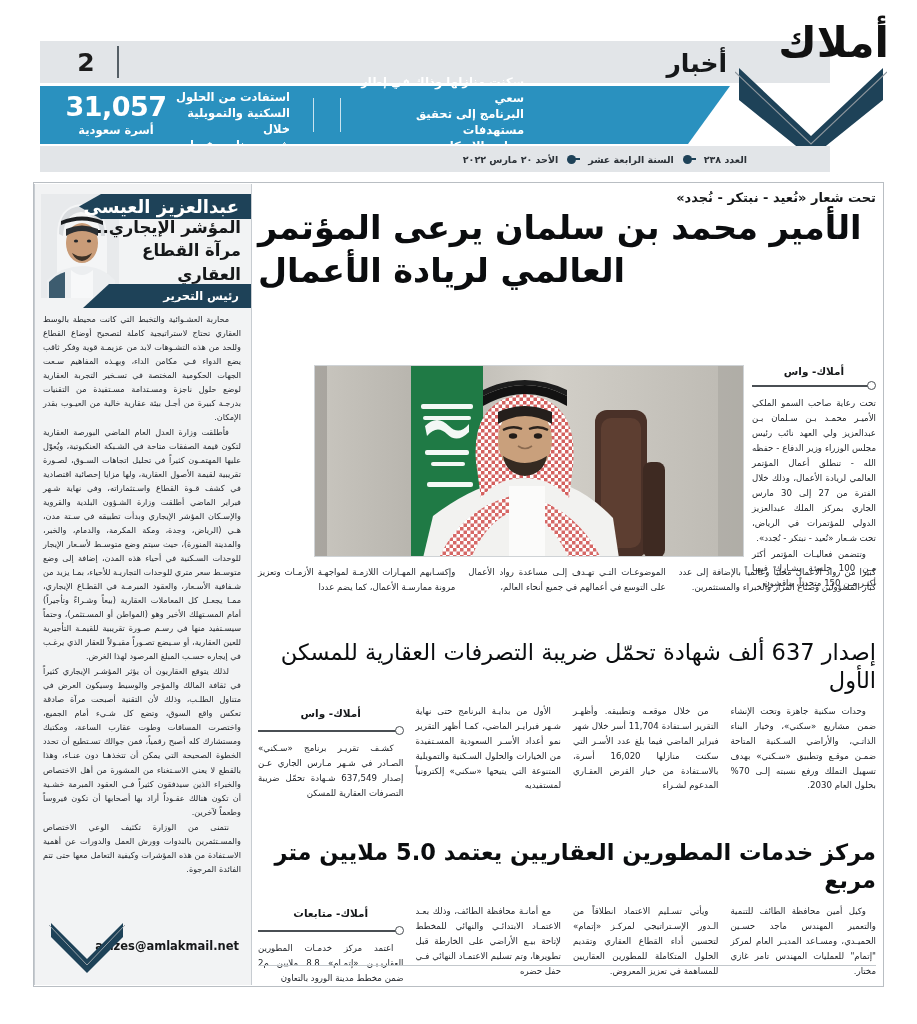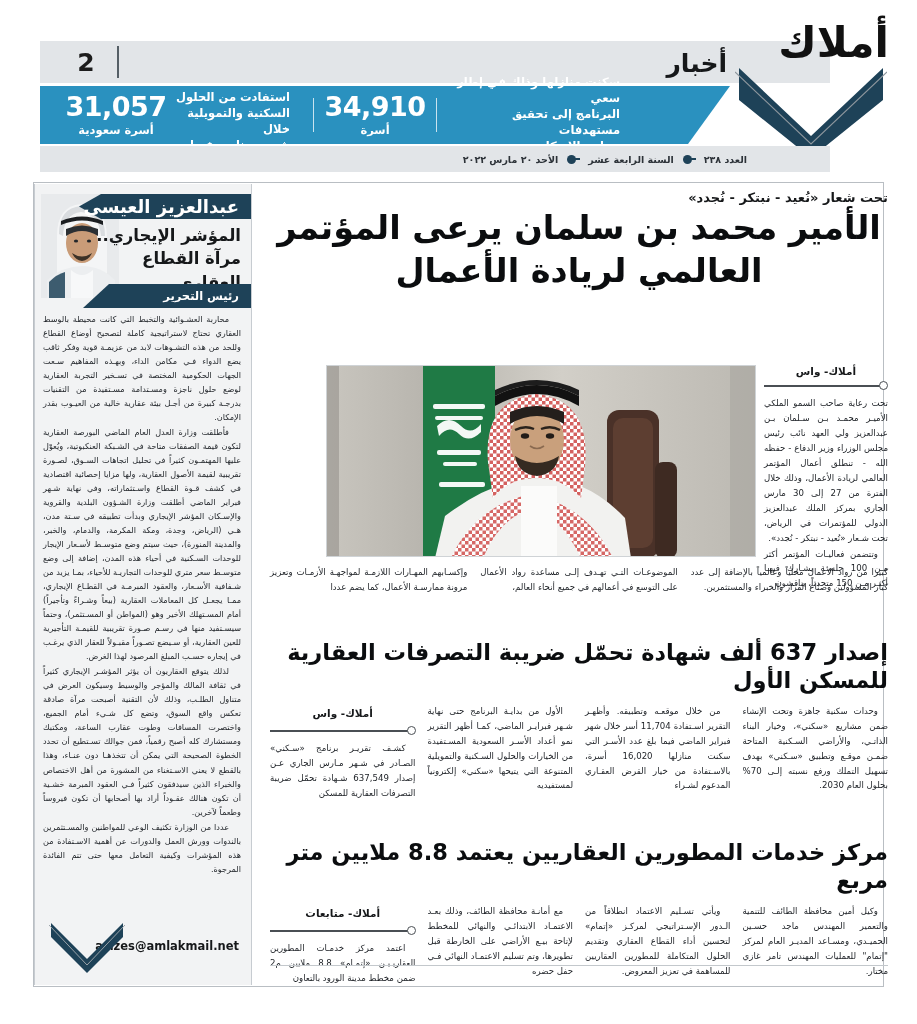--- a/index.html
+++ b/index.html
@@ -133,21 +133,21 @@
   .ed-name-badge {
     position: absolute; right: 0px; top: 10px;
     width: 172px; height: 25px;
   }
   .ed-name-text {
     position: absolute; right: 12px; top: 12px;
     height: 21px; display: flex; align-items: center;
     font-size: 18px; font-weight: bold; color: #ffffff; z-index: 3;
   }
   .ed-title {
-    position: absolute; right: 10px; top: 40px;
+    position: absolute; right: 10px; top: 32px;
     width: 150px;
     font-size: 16.5px; font-weight: bold; color: #16181a;
     line-height: 1.42; text-align: right;
   }
   .ed-role-badge {
     position: absolute; right: 0px; top: 100px;
     width: 168px; height: 24px;
   }
   .ed-role-text {
     position: absolute; right: 12px; top: 102px;
@@ -169,31 +169,31 @@
     position: absolute; right: 14px; bottom: 22px;
     font-size: 11.5px; font-weight: bold; color: #16181a;
     direction: ltr;
   }
   .ed-chev {
     position: absolute; left: 14px; bottom: 2px; width: 76px; height: 52px;
   }
 
   
   .main-col {
-    position: absolute; left: 270px; top: 190px;
+    position: absolute; left: 258px; top: 190px;
     width: 618px; height: 790px;
   }
 
   .kicker {
     font-size: 13px; font-weight: bold; color: #16181a;
     text-align: right; direction: rtl; margin-bottom: 2px;
   }
   .headline-1 {
     font-size: 33.5px; font-weight: bold; color: #0b0d0f;
-    line-height: 1.27; text-align: center; direction: rtl;
+    line-height: 1.27; text-align: left; direction: rtl;
     letter-spacing: -0.3px;
   }
 
   .photo-row {
     position: absolute; left: 0; top: 175px; width: 618px; height: 196px;
   }
   .hero-photo {
     position: absolute; right: 132px; top: 0;
     width: 430px; height: 192px;
     border: 1px solid #cfd3d6;
@@ -230,21 +230,21 @@
     display: flex; flex-direction: row; gap: 13px;
   }
   .cap-col { flex: 1; font-size: 8.6px; line-height: 1.74; color: #1b1f24;
              text-align: justify; direction: rtl; }
 
   
   .art2 { position: absolute; left: 0; top: 448px; width: 618px; }
   .kicker-2 { font-size: 13.5px; font-weight: bold; color: #16181a;
               text-align: right; direction: rtl; margin-bottom: 3px; }
   .headline-2 {
-    font-size: 22.5px; font-weight: bold; color: #0b0d0f;
+    font-size: 22.5px; font-weight: normal; color: #0b0d0f;
     line-height: 1.26; text-align: right; direction: rtl;
     letter-spacing: -0.3px; margin-bottom: 9px;
   }
   .cols4 { display: flex; flex-direction: row; gap: 12px; }
   .c4 { flex: 1; font-size: 8.6px; line-height: 1.74; color: #1b1f24;
         text-align: justify; direction: rtl; }
   .c4 p { text-indent: 10px; }
 
   
   .art3 { position: absolute; left: 0; top: 648px; width: 618px; }
@@ -288,24 +288,20 @@
         <div class="stat-block" style="width:96px;justify-content:space-between;">
           <div class="stat-num">31,057</div>
           <div class="stat-unit">أسرة سعودية</div>
         </div>
         <div class="stat-desc" style="width:126px;margin-right:10px;margin-top:30px;">
           <div style="white-space:pre-line;">استفادت من الحلول
 السكنية والتمويلية خلال
 شهري يناير وفبراير 2022.</div>
         </div>
         <div class="vsep" style="margin:0 13px;"></div>
-        <div class="stat-block" style="width:96px;">
-          <div class="stat-num">34,910</div>
-          <div class="stat-unit">أسرة</div>
-        </div>
         <div class="vsep" style="margin:0 13px;"></div>
         <div class="stat-desc" style="width:170px;">
           <div style="white-space:pre-line;">سكنت منازلها وذلك في إطار سعي
 البرنامج إلى تحقيق مستهدفات
 برنامج الإسكان.</div>
         </div>
       </div>
     </div>
 
     <div class="dateline-bar"></div>
@@ -353,21 +349,21 @@
 
     <svg class="ed-role-badge" viewBox="0 0 168 24" preserveAspectRatio="none">
       <polygon points="168,0 26,0 0,24 168,24" fill="#1e4258"></polygon>
     </svg>
     <div class="ed-role-text">رئيس التحرير</div>
 
     <div class="ed-body">
       <p>محاربة العشـوائية والتخبط التي كانت محيطة بالوسط العقاري تحتاج لاستراتيجية كاملة لتصحيح أوضاع القطاع وللحد من هذه التشـوهات لابد من عزيمـة قوية وفكر ثاقب يضع الدواء فـي مكامن الداء، وبهـذه المفاهيم سـعت الجهات الحكومية المختصة في تسـخير التجربة العقارية لوضع حلول ناجزة ومسـتدامة مسـتفيدة من التقنيات بدرجـة كبيرة من أجـل بيئة عقارية خالية من العيـوب بقدر الإمكان.</p>
       <p>فأطلقت وزارة العدل العام الماضي البورصة العقارية لتكون قيمة الصفقات متاحة في الشـبكة العنكبوتية، ويُعوّل عليها المهتمـون كثيراً في تحليل اتجاهات السـوق، لصـورة تقريبية لقيمة الأصول العقارية، ولها مزايا إحصائية اقتصادية في كشف قـوة القطاع واسـتثماراته، وفي نهاية شـهر فبراير الماضي أطلقت وزارة الشـؤون البلدية والقروية والإسـكان المؤشر الإيجاري وبدأت تطبيقه في سـتة مدن، هـي (الرياض، وجدة، ومكة المكرمة، والدمام، والخبر، والمدينة المنورة)، حيث سيتم وضع متوسـط لأسـعار الإيجار للوحدات السـكنية في أحياء هذه المدن، إضافة إلى وضع متوسـط سعر متري للوحدات التجاريـة للأحياء، بمـا يزيد من شـفافية الأسـعار، والعقود المبرمـة في القطـاع الإيجاري، ممـا يجعـل كل المعاملات العقارية (بيعاً وشـراءً وتأجيراً) أمام المسـتهلك الأخير وهو (المواطن أو المسـتثمر)، وحتماً سيسـتفيد منها في رسـم صـورة تقريبية للقيمـة التأجيرية للعين العقارية، أو سـيضع تصـوراً مقبـولاً للعقار الذي يرغـب في إيجاره حسـب المبلغ المرصود لهذا الغرض.</p>
       <p>لذلك يتوقع العقاريون أن يؤثر المؤشـر الإيجاري كثيراً في ثقافة المالك والمؤجر والوسيط وسيكون العرض في متناول الطلـب، وذلك لأن التقنية أصبحت مرآة صادقة تعكس واقع السوق، وتضع كل شـيء أمام الجميع، واختصرت المسافات وطوت عقارب الساعة، ومكتبك ومستشارك كله أصبح رقمياً، فمن جوالك تسـتطيع أن تحدد الخطوة الصحيحة التي يمكن أن تتخذهـا دون عنـاء، وهذا بالقطع لا يعني الاسـتغناء من المشورة من أهل الاختصاص والخبراء الذين سيدفقون كثيراً فـي العقود المبرمة خشـية أن تكون هنالك عقـوداً أراد بها أصحابها أن تكون فيروساً وطعماً لآخرين.</p>
-      <p>عددا من الوزارة تكثيف الوعي للمواطنين والمسـتثمرين بالندوات وورش العمل والدورات عن أهمية الاسـتفادة من هذه المؤشرات وكيفية التعامل معها حتى تتم الفائدة المرجوة.</p>
+      <p>نتمنى من الوزارة تكثيف الوعي الاختصاص والمسـتثمرين بالندوات وورش العمل والدورات عن أهمية الاسـتفادة من هذه المؤشرات وكيفية التعامل معها حتى تتم الفائدة المرجوة.</p>
     </div>
 
     <div class="ed-footer">
       <div class="ed-mail">azizes@amlakmail.net</div>
       <svg class="ed-chev" viewBox="0 0 76 52">
         <polygon points="2,2 38,38 74,2 74,16 38,52 2,16" fill="#1e4258"></polygon>
         <polyline points="0,4 38,44 76,4" fill="none" stroke="#9aa2a8" stroke-width="1"></polyline>
       </svg>
     </div>
   </div>
@@ -472,21 +468,21 @@
           <div class="rule-knob">
             <span class="ln"></span>
               <span class="knob"></span>
           </div>
           <p class="noind">كشـف تقريـر برنامج «سـكني» الصـادر في شـهر مـارس الجاري عـن إصدار 637,549 شـهادة تحمّل ضريبة التصرفات العقارية للمسكن</p>
         </div>
       </div>
     </div>
 
     <div class="art3">
-      <div class="headline-3">مركز خدمات المطورين العقاريين يعتمد 8.8 ملايين متر مربع</div>
+      <div class="headline-3">مركز خدمات المطورين العقاريين يعتمد 5.0 ملايين متر مربع</div>
       <div class="cols4">
         <div class="c4">
           <p>وكيل أمين محافظة الطائف للتنمية والتعمير المهندس ماجد حسـين الحميـدي، ومسـاعد المديـر العام لمركز "إتمام" للعمليات المهندس تامر غازي مختار.</p>
         </div>
         <div class="c4">
           <p>ويأتي تسـليم الاعتماد انطلاقاً من الـدور الإسـتراتيجي لمركـز «إتمام» لتحسين أداء القطاع العقاري وتقديم الحلول المتكاملة للمطورين العقاريين للمساهمة في تعزيز المعروض.</p>
         </div>
         <div class="c4">
           <p>مع أمانـة محافظة الطائف، وذلك بعـد الاعتمـاد الابتدائـي والنهائي للمخطط لإتاحة بيـع الأراضي على الخارطة قبل تطويرها، وتم تسليم الاعتمـاد النهائي فـي حفل حضره</p>
         </div>

